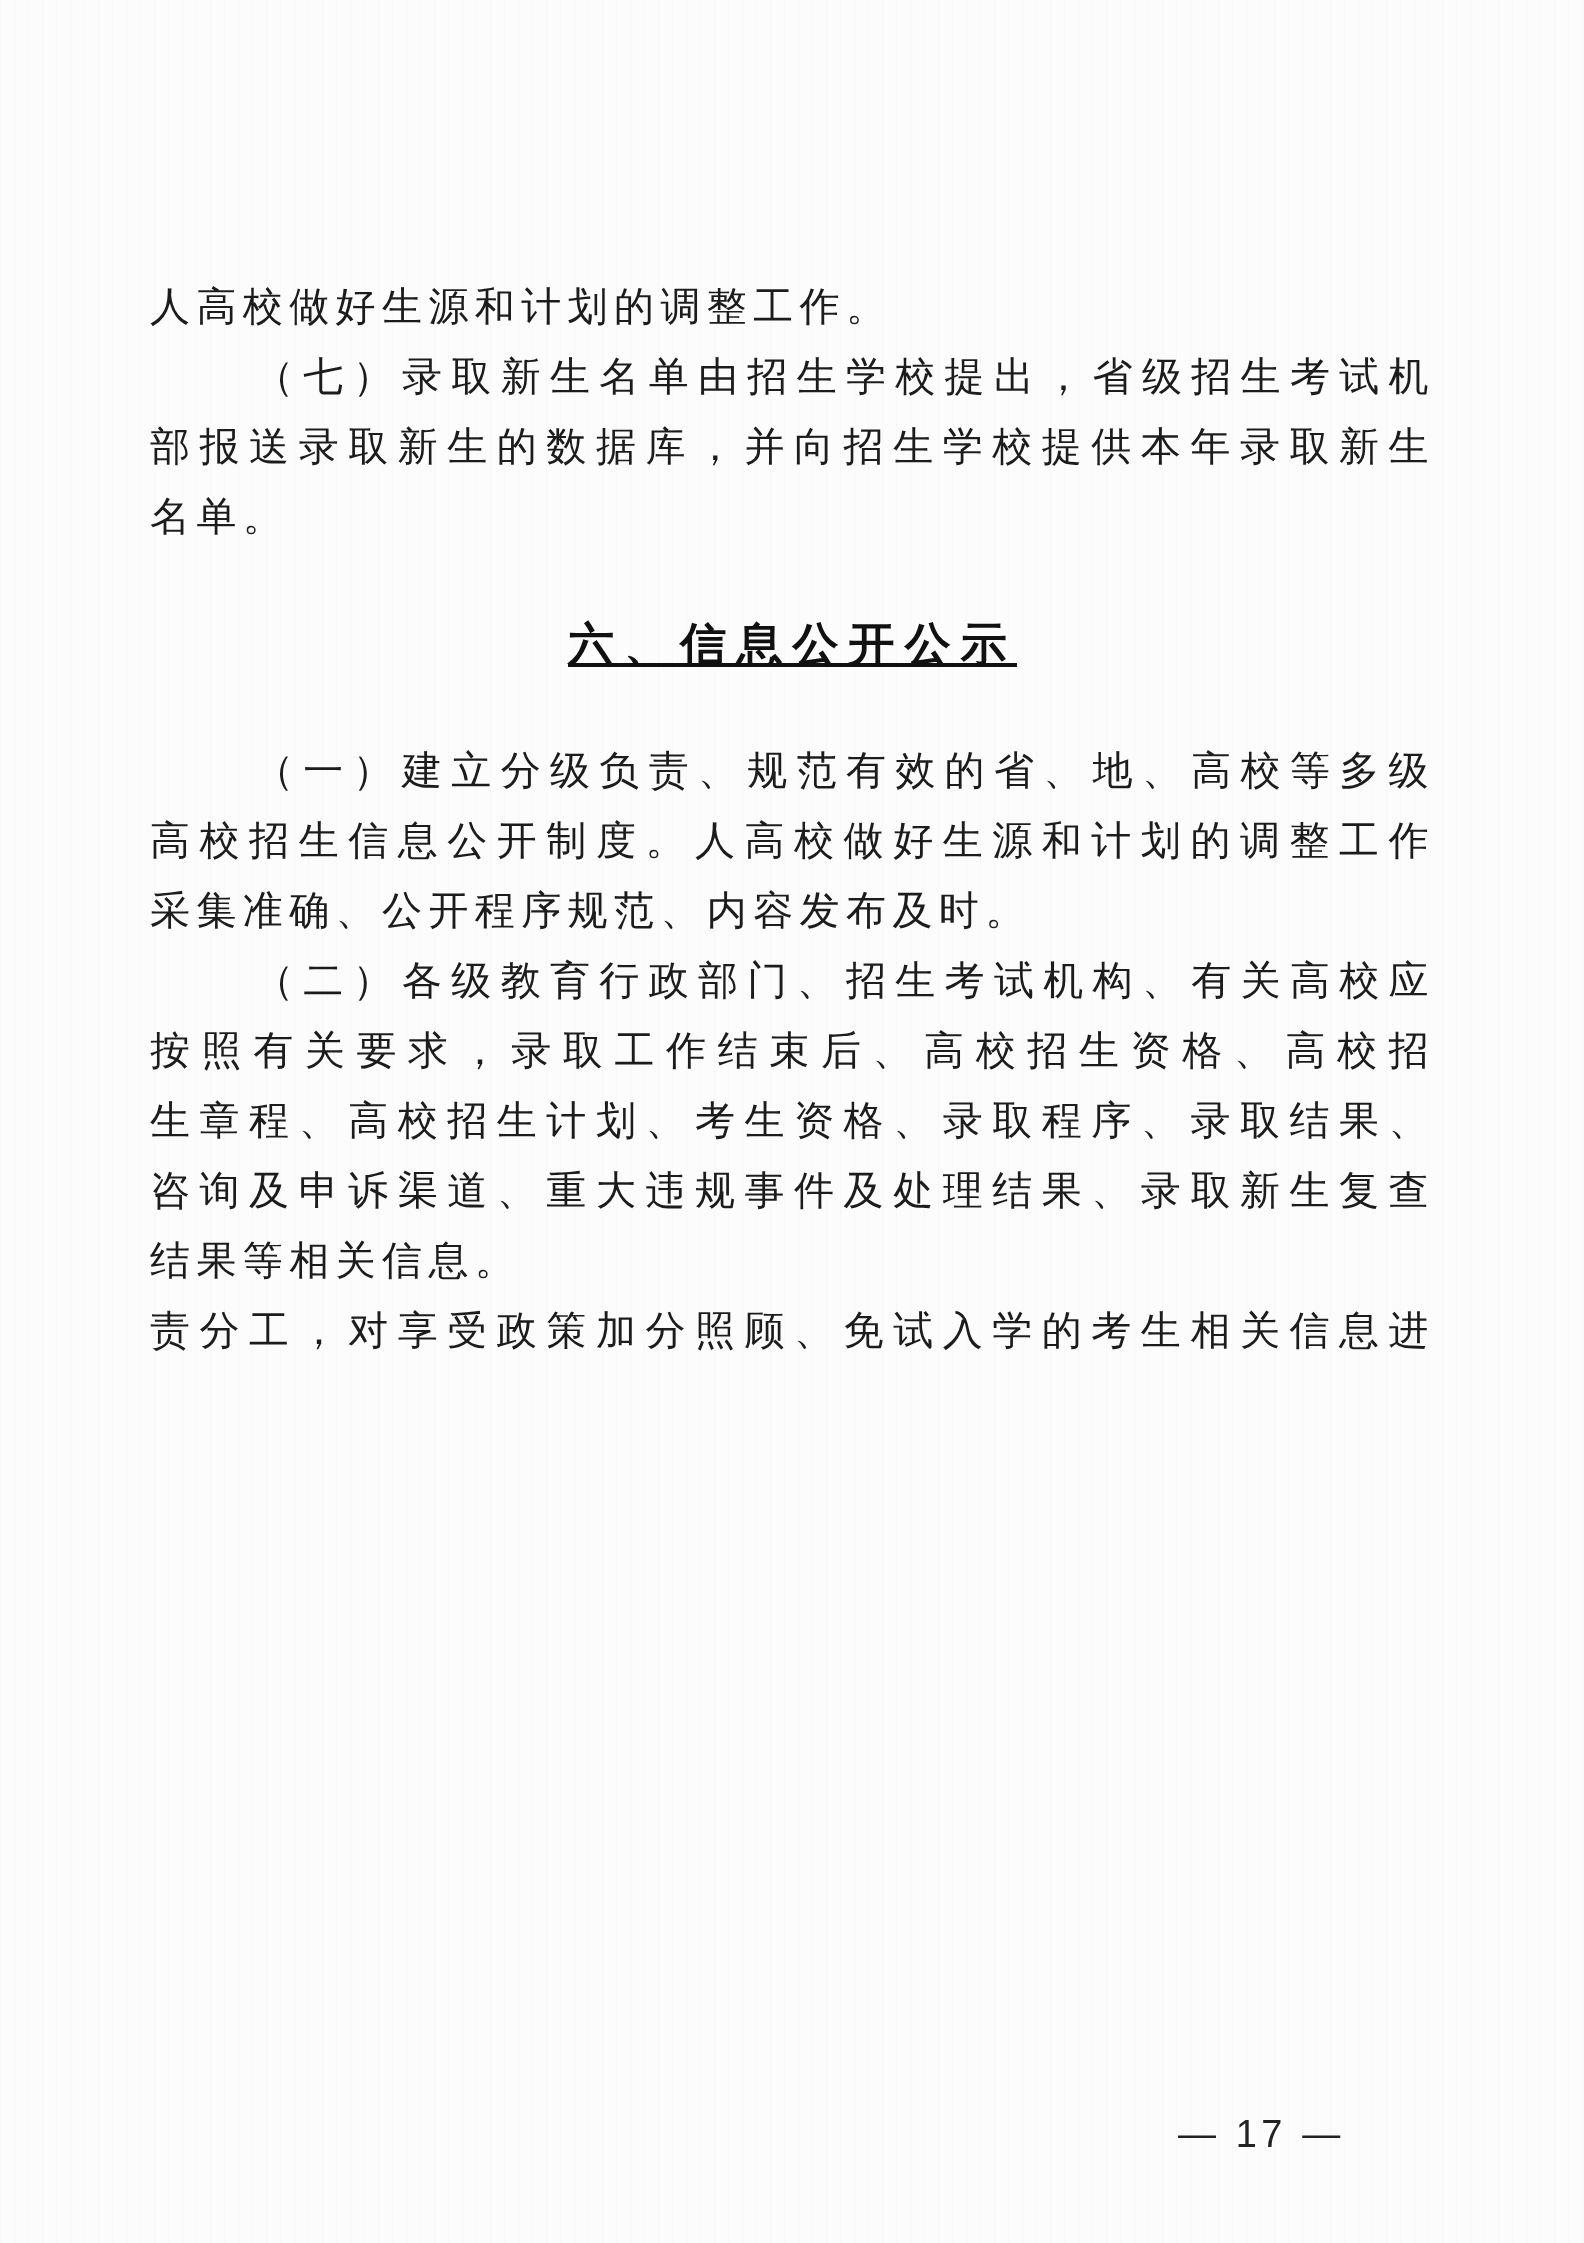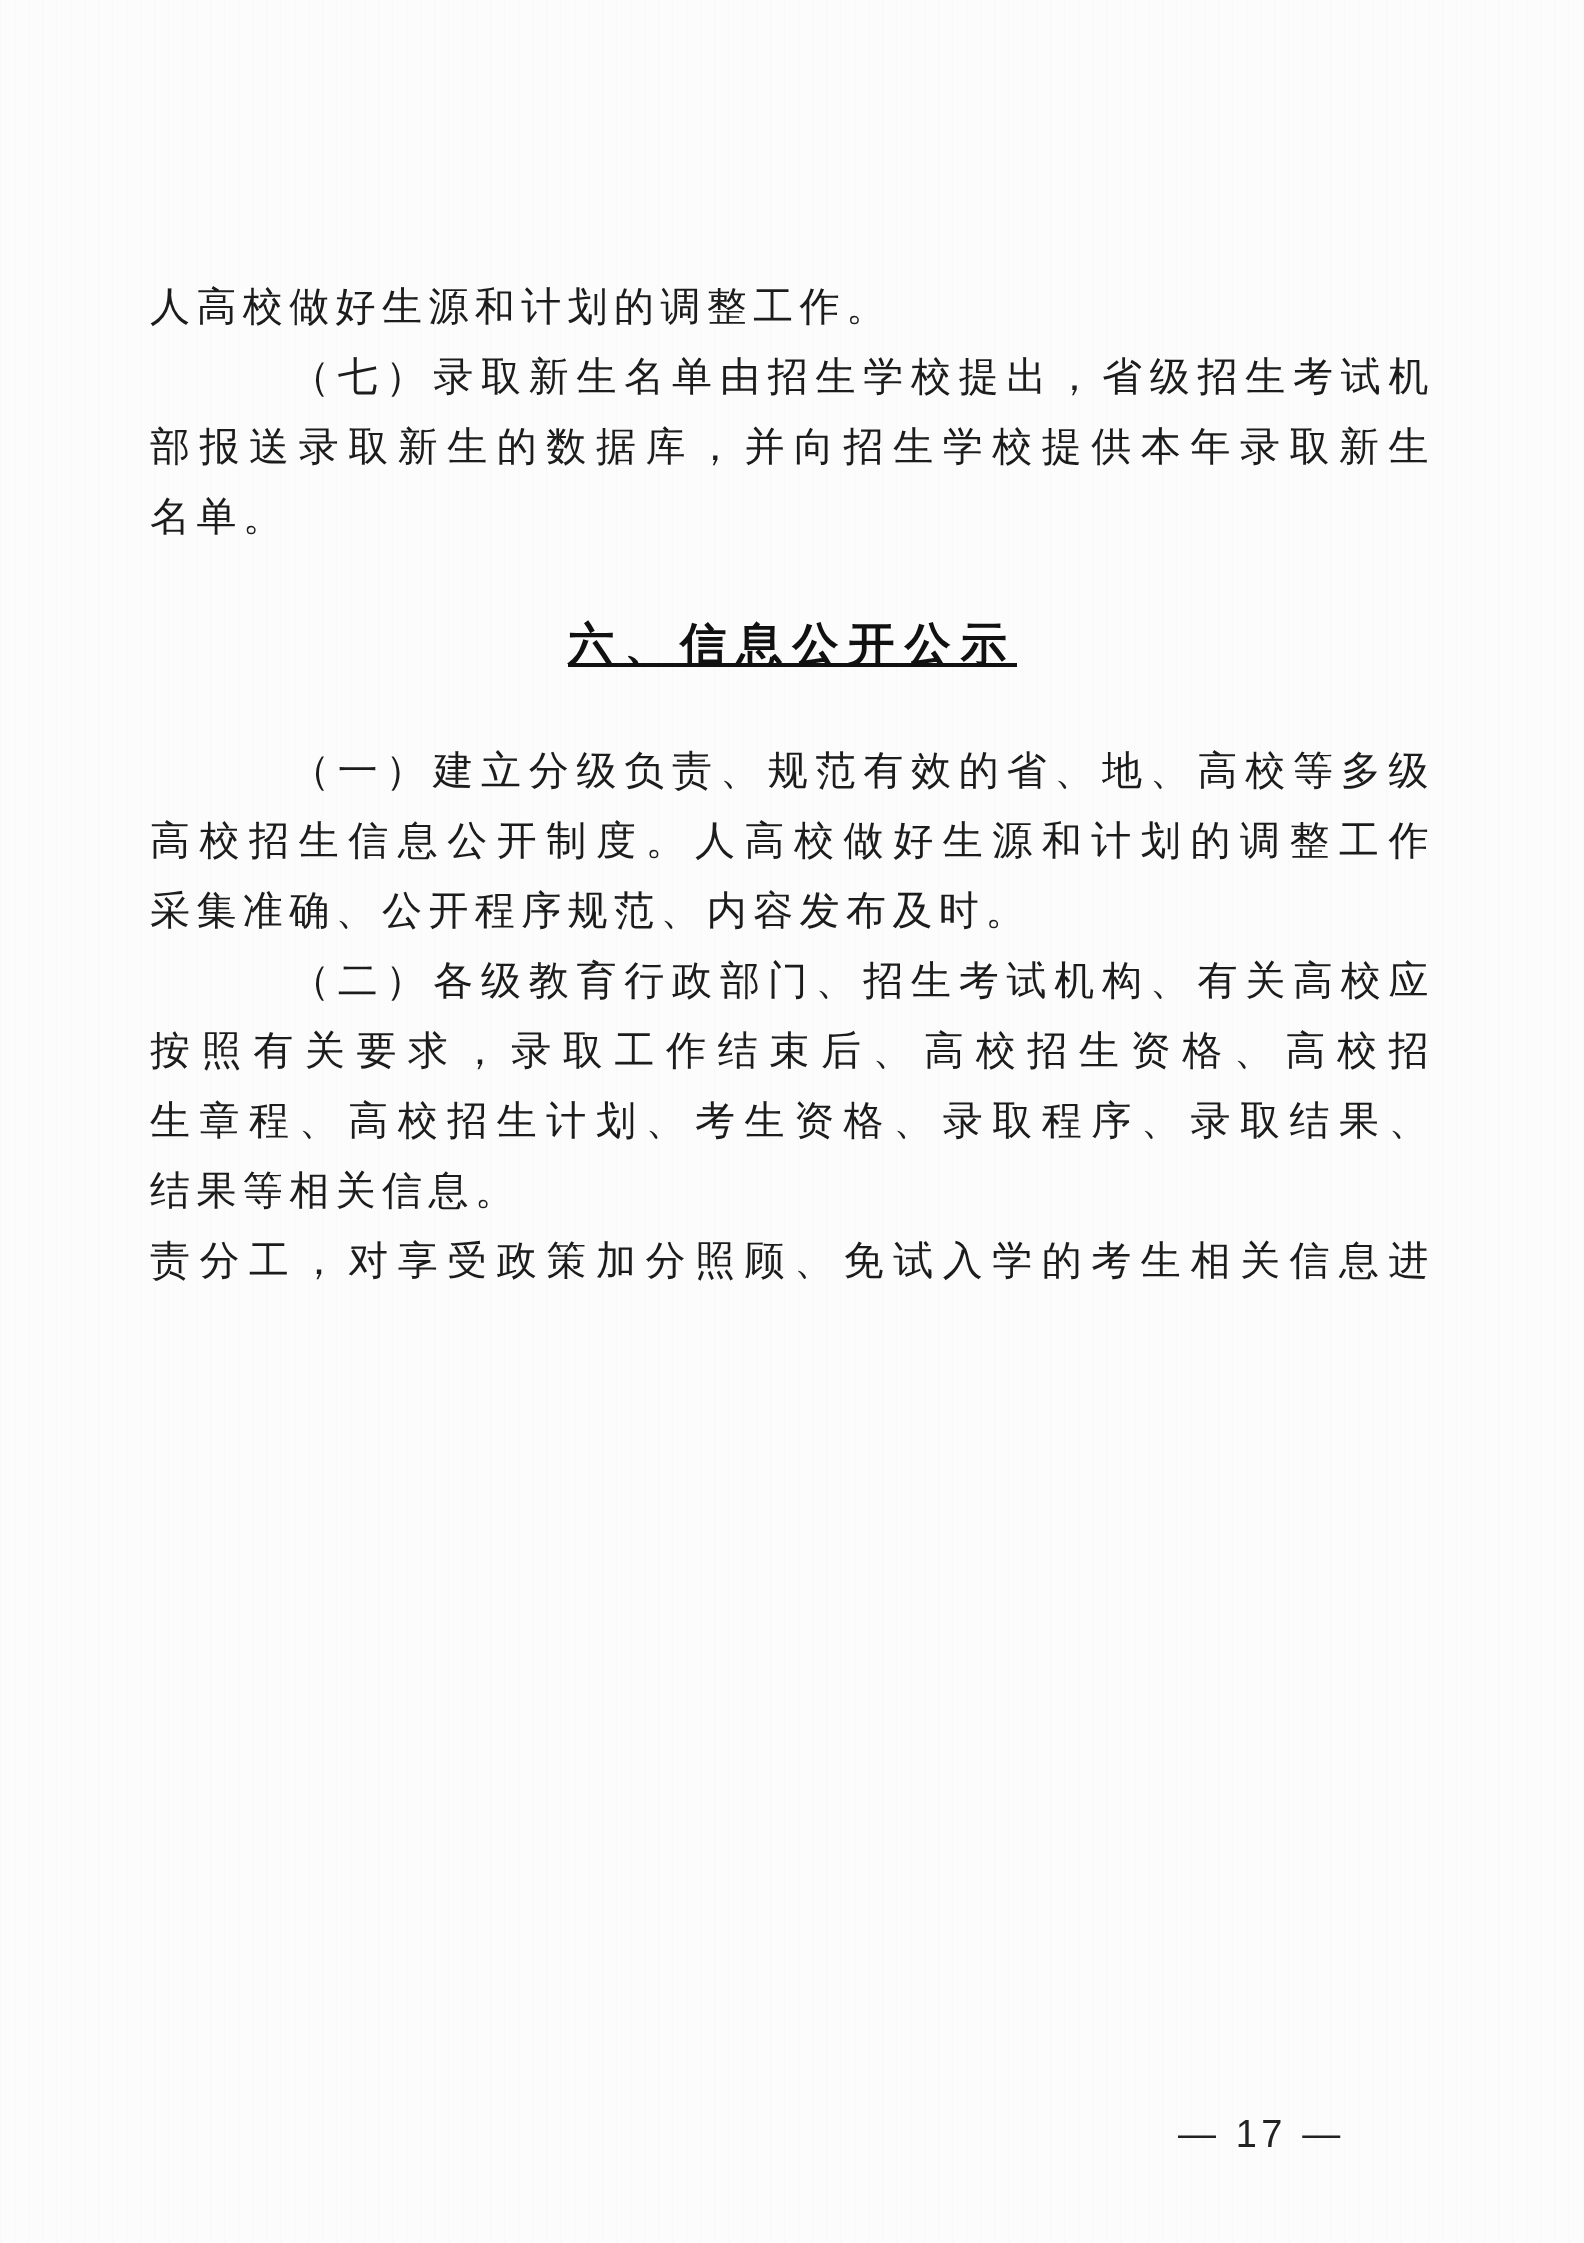--- a/index.html
+++ b/index.html
@@ -33,21 +33,20 @@
   }
   .line.wrap { white-space: normal; }
   .line.stretch {
     white-space: normal;
     text-align: justify;
     text-align-last: justify;
     text-justify: inter-character;
   }
   .line.indent {
     text-indent: 104px;
-    margin-left: 36px;
   }
   .heading {
     margin: 56px 0;
     font-family: "Liberation Sans", "DejaVu Sans", sans-serif;
     font-weight: 700;
     font-size: 46px;
     line-height: 72px;
     letter-spacing: 0.22em;
     text-align: center;
     color: #111;
@@ -76,19 +75,20 @@
     <div class="line">名单。</div>
 
     <div class="heading">六、信息公开公示</div>
 
     <div class="line indent stretch">（一）建立分级负责、规范有效的省、地、高校等多级</div>
     <div class="line stretch">高校招生信息公开制度。人高校做好生源和计划的调整工作</div>
     <div class="line">采集准确、公开程序规范、内容发布及时。</div>
     <div class="line indent stretch">（二）各级教育行政部门、招生考试机构、有关高校应</div>
     <div class="line stretch">按照有关要求，录取工作结束后、高校招生资格、高校招</div>
     <div class="line stretch">生章程、高校招生计划、考生资格、录取程序、录取结果、</div>
+    <div class="line stretch">咨询及申诉渠道、重大违规事件及处理结果、录取新生复查</div>
     <div class="line">结果等相关信息。</div>
     <div class="line stretch">责分工，对享受政策加分照顾、免试入学的考生相关信息进</div>
 
   </div>
 
   <div class="page-number">— 17 —</div>
 </div>
 
 </body></html>

